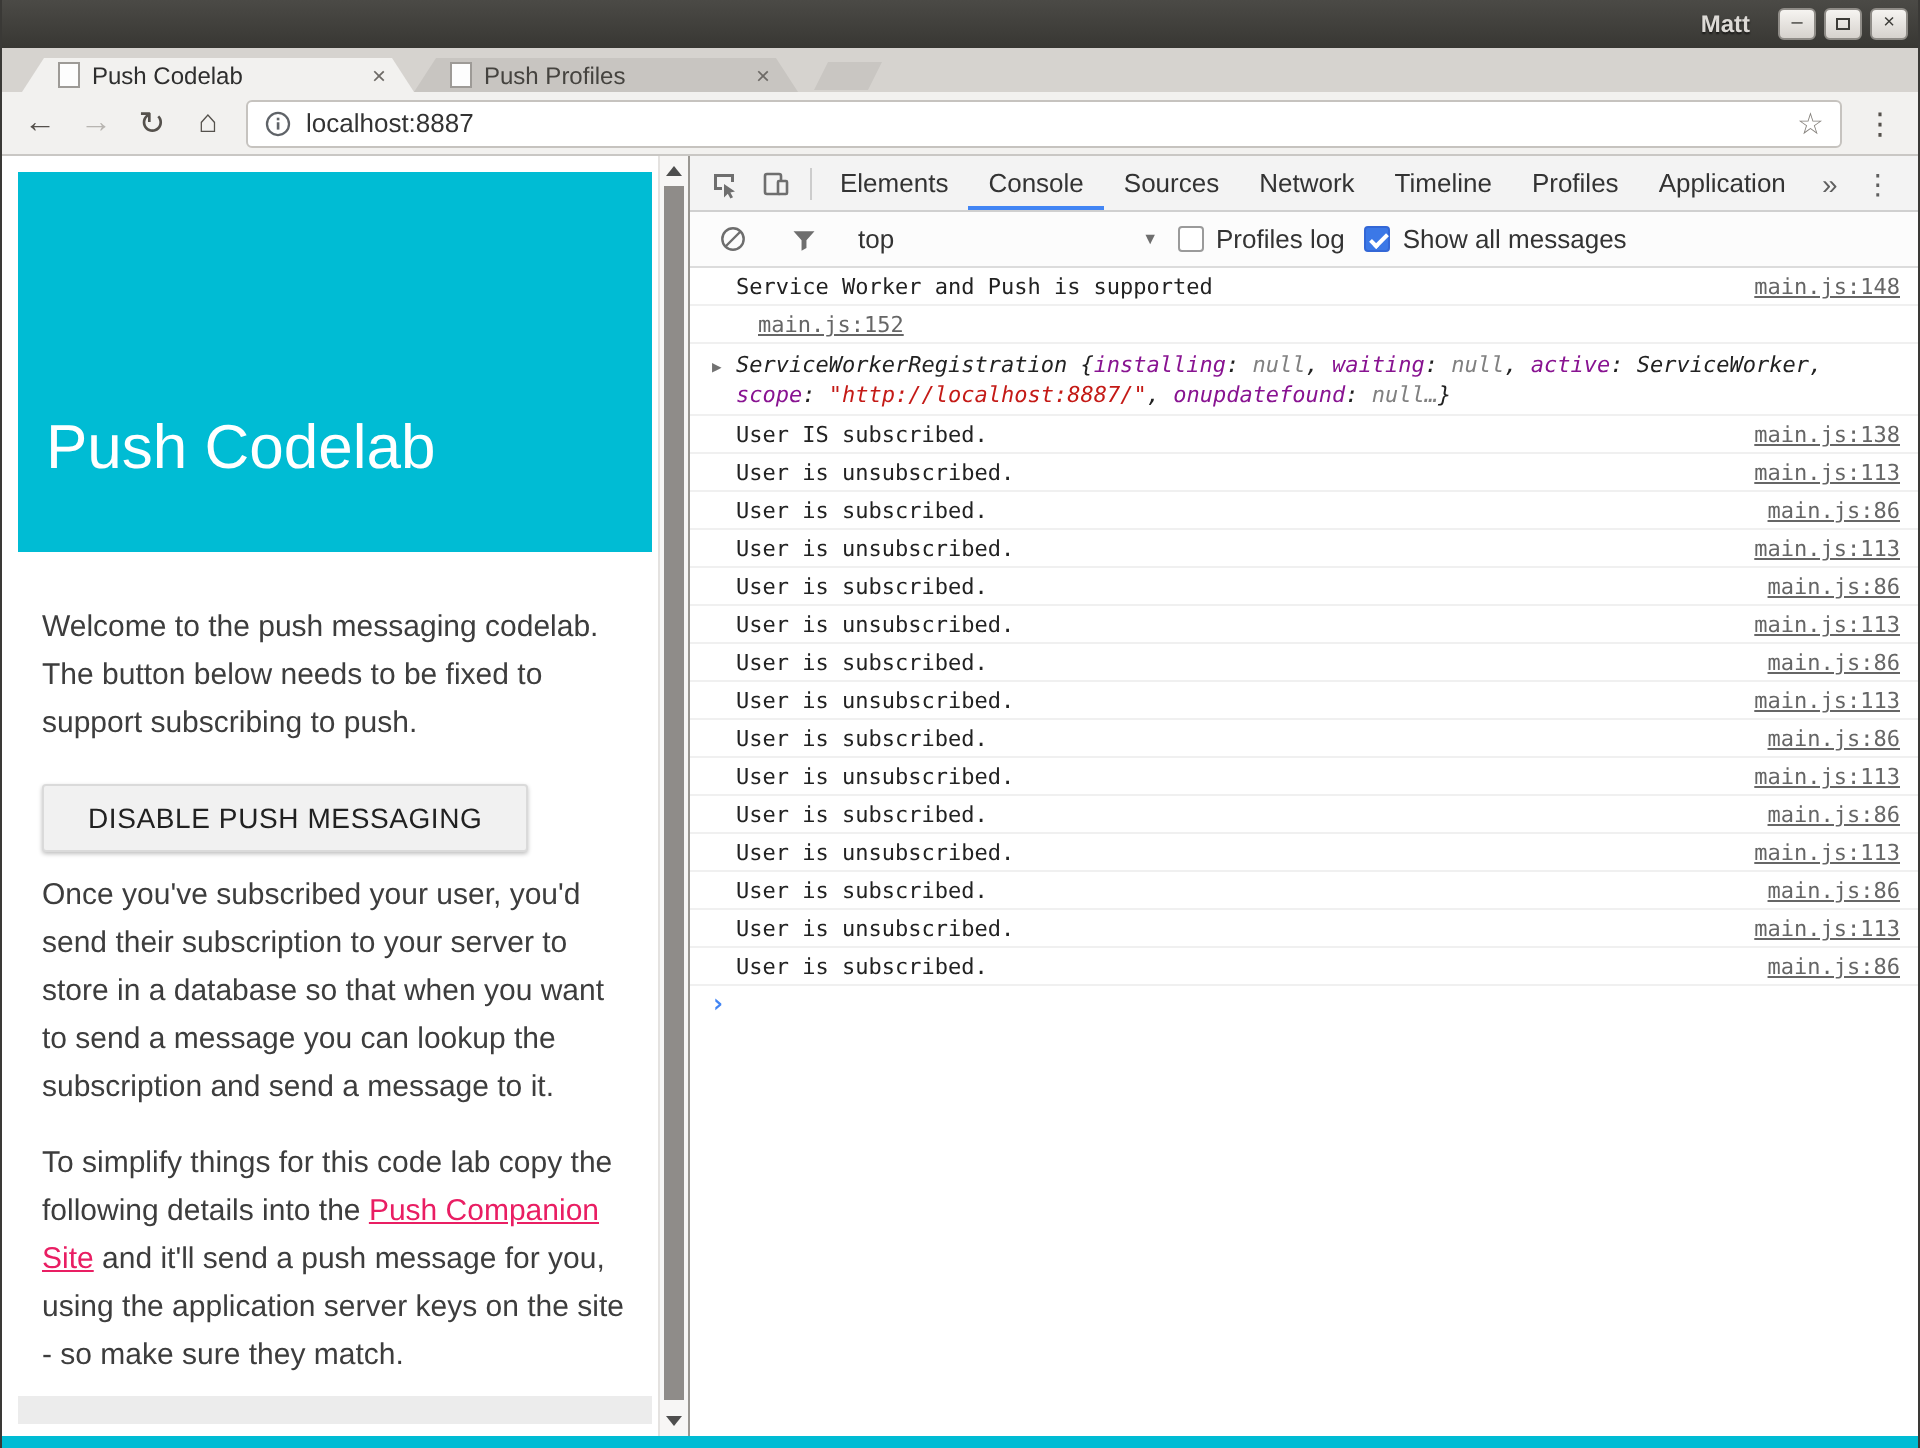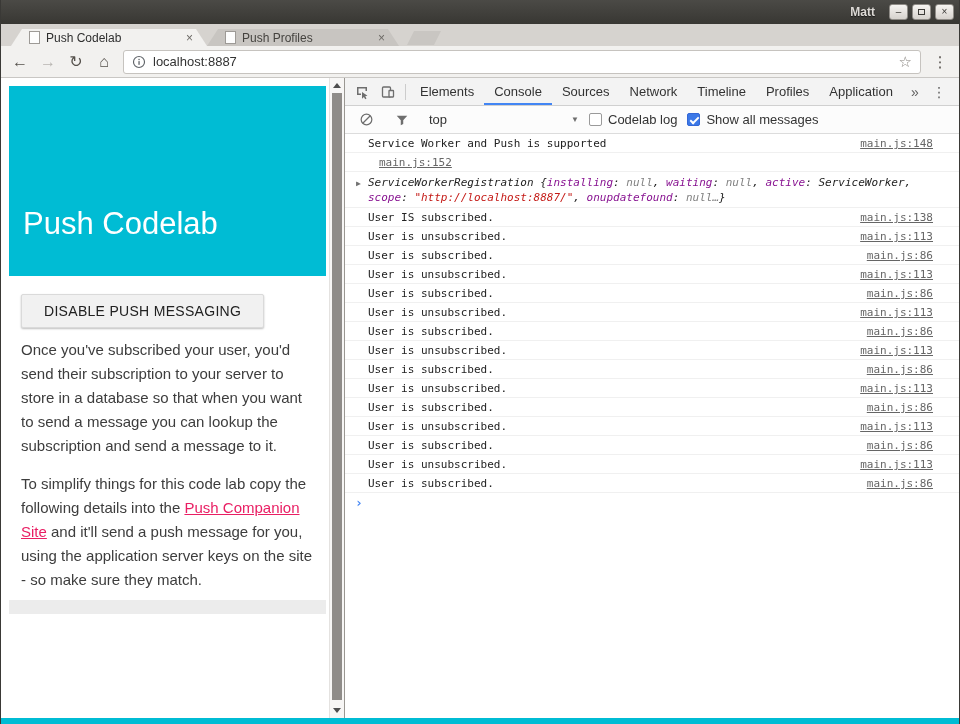--- a/index.html
+++ b/index.html
@@ -165,21 +165,21 @@
     border-left:2px solid #fff; border-bottom:2px solid #fff;
     transform:rotate(-45deg);
   }
 
   .console-area {
     flex:1; overflow:hidden; background:#fff;
     font-family:"DejaVu Sans Mono", monospace; font-size:11px; color:#222;
   }
   .console-row {
     position:relative; display:flex; align-items:baseline;
-    padding:3px 26px 2px 23px; border-bottom:1px solid #f0f0f0; line-height:13px;
+    padding:3px 9px 2px 23px; border-bottom:1px solid #f0f0f0; line-height:13px;
   }
   .console-body { flex:1; min-width:0; }
   .console-link {
     margin-left:11px; color:#666; text-decoration:underline; white-space:nowrap; cursor:pointer;
   }
   .object-row .console-body { font-style:italic; white-space:nowrap; line-height:15px; }
   .disclosure {
     position:absolute; left:11px; top:5px; color:#727272; font-size:8px; font-style:normal;
   }
   .tok-plain { color:#222; }
@@ -243,20 +243,21 @@
     </div>
     <span class="nav-btn menu-btn">⋮</span>
   </div>
 
   <div class="content">
 
     <div class="page-pane">
       <header class="codelab-header">
         <h1>Push Codelab</h1>
       </header>
+      <p>Welcome to the push messaging codelab. The button below needs to be fixed to support subscribing to push.</p>
       <button class="push-btn">DISABLE PUSH MESSAGING</button>
       <p class="sub">Once you've subscribed your user, you'd send their subscription to your server to store in a database so that when you want to send a message you can lookup the subscription and send a message to it.</p>
       <p class="companion"><span>To simplify things for this code lab copy the following details into the </span><a class="companion-link">Push Companion Site</a><span> and it'll send a push message for you, using the application server keys on the site - so make sure they match.</span></p>
       <div class="gray-block"></div>
     </div>
 
     <div class="page-scrollbar">
       <span class="sb-up"></span>
       <div class="sb-thumb"></div>
       <span class="sb-down"></span>
@@ -305,21 +306,21 @@
           <svg width="14" height="14" viewBox="0 0 16 16">
             <path d="M2 3 h12 l-4.6 5.2 v4.4 l-2.8 1.5 v-5.9 Z" fill="#6e6e6e"></path>
           </svg>
         </span>
         <div class="context-select">
           <span>top</span>
           <span class="dd-arrow">▼</span>
         </div>
         <label class="cb-group">
           <span class="cb"></span>
-          <span>Codelab log</span>
+          <span>Profiles log</span>
         </label>
         <label class="cb-group">
           <span class="cb checked"></span>
           <span>Show all messages</span>
         </label>
       </div>
 
       <div class="console-area">
         <div>
             <div class="console-row">

